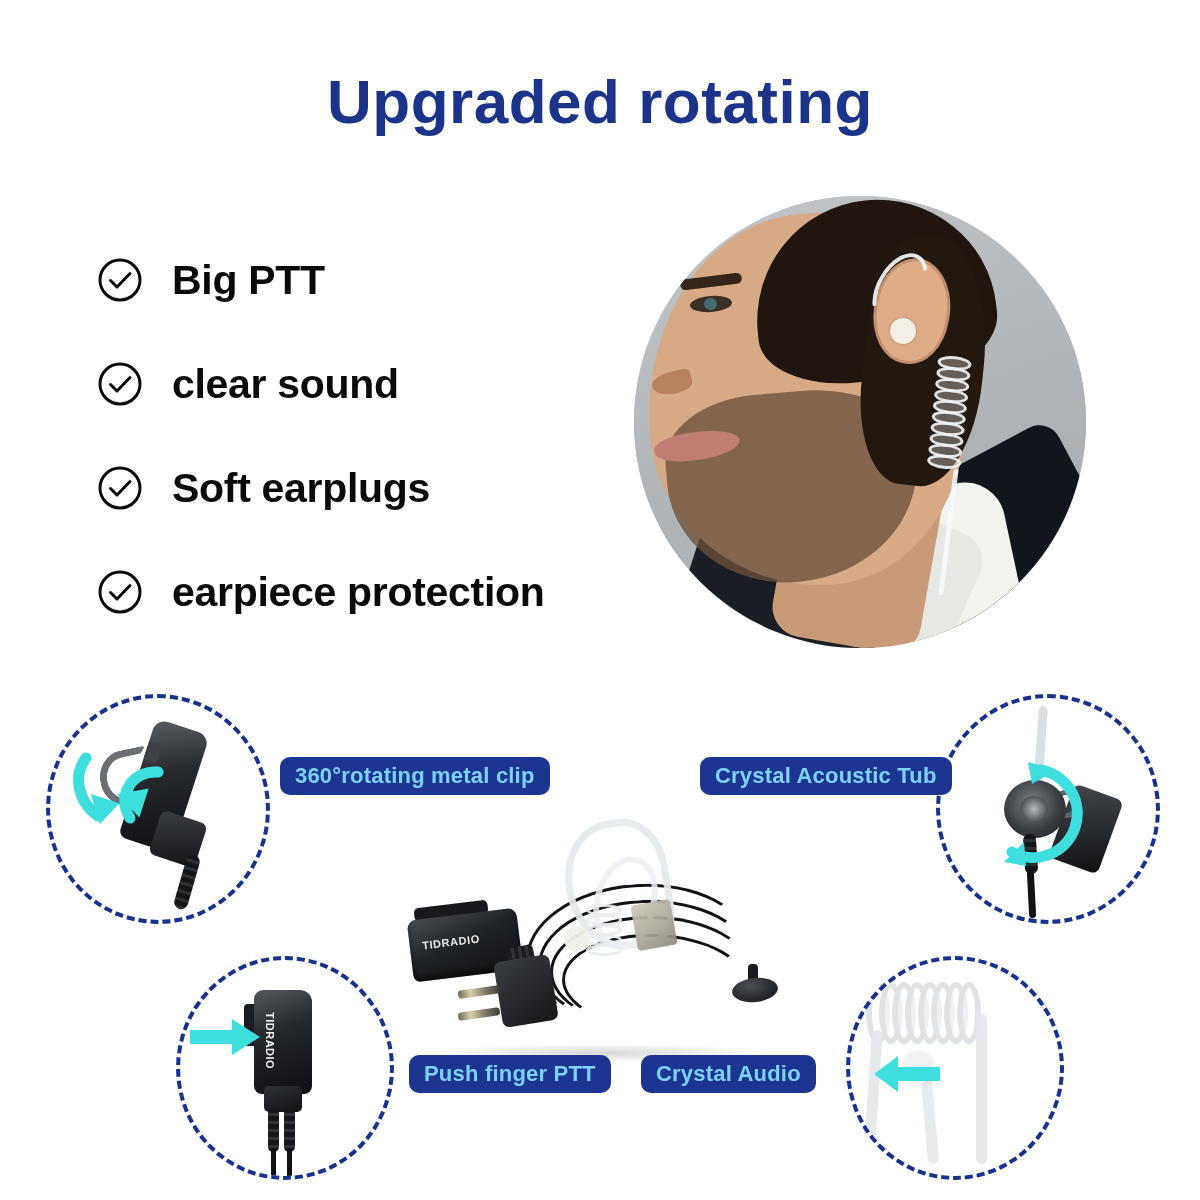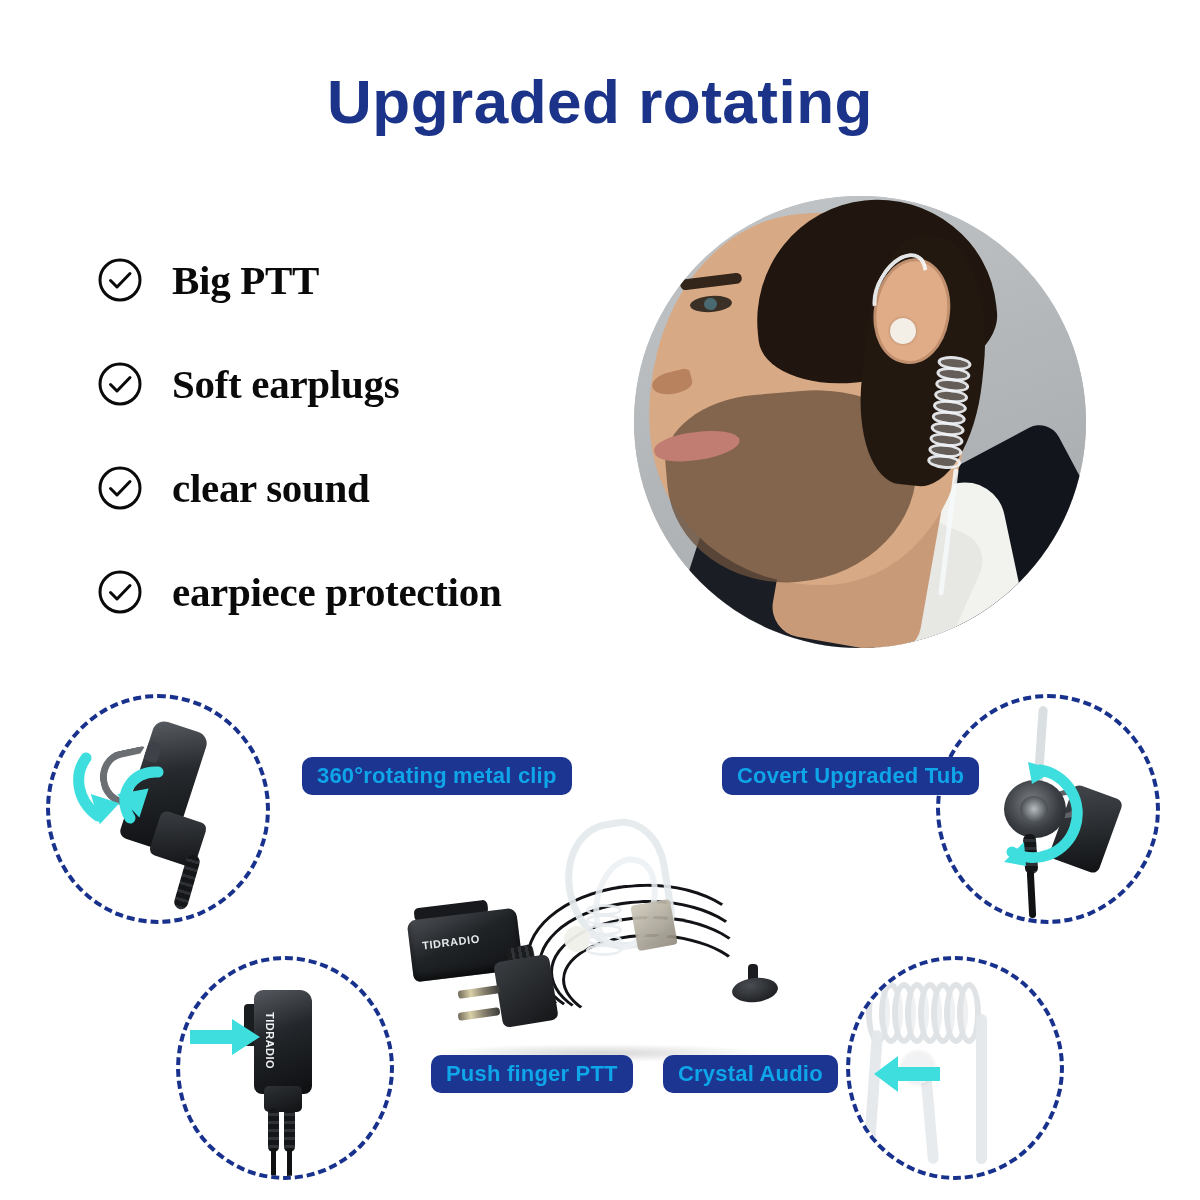--- a/index.html
+++ b/index.html
@@ -28,21 +28,20 @@
     letter-spacing: 0.5px;
     font-family: "Liberation Sans", sans-serif;
   }
 
   
   .features {
     position: absolute;
     top: 228px;
     left: 96px;
     width: 560px;
-    font-family: Liberation Serif, serif;
   }
   .feature-row {
     display: flex;
     align-items: center;
     height: 104px;
   }
   .check-icon { width: 48px; height: 48px; flex: 0 0 48px; }
   .check-icon svg { display: block; }
   .feature-label {
     margin-left: 28px;
@@ -588,30 +587,29 @@
     transform: rotate(-5deg);
   }
 
   
   .arrow { position: absolute; }
 
   
   .badge {
     position: absolute;
     background: #1c3590;
-    color: #0ea5e9;
+    color: #7dd3fc;
     font-weight: bold;
     border-radius: 10px;
     display: flex;
     align-items: center;
     justify-content: center;
     white-space: nowrap;
     letter-spacing: 0.2px;
     font-family: "Liberation Sans", sans-serif;
-    margin-left: 22px;
   }
   #badge-clip  { left: 280px; top: 757px;  height: 38px; padding: 0 15px; font-size: 22px; }
   #badge-tube  { left: 700px; top: 757px;  height: 38px; padding: 0 15px; font-size: 22px; }
   #badge-ptt   { left: 409px; top: 1055px; height: 38px; padding: 16px 15px; font-size: 22px; }
   #badge-audio { left: 641px; top: 1055px; height: 38px; padding: 0 15px; font-size: 22px; }
 </style>
 </head>
 <body>
 
 <div class="page">
@@ -630,31 +628,31 @@
       <span class="feature-label">Big PTT</span>
     </div>
 
     <div class="feature-row">
       <span class="check-icon">
         <svg width="48" height="48" viewBox="0 0 48 48">
           <circle cx="24" cy="24" r="20" fill="none" stroke="#0a0a0a" stroke-width="3"></circle>
           <path d="M14.5 24.5 L21 31 L34 17.5" fill="none" stroke="#0a0a0a" stroke-width="3" stroke-linecap="round" stroke-linejoin="round"></path>
         </svg>
       </span>
-      <span class="feature-label">Soft earplugs</span>
+      <span class="feature-label">clear sound</span>
     </div>
 
     <div class="feature-row">
       <span class="check-icon">
         <svg width="48" height="48" viewBox="0 0 48 48">
           <circle cx="24" cy="24" r="20" fill="none" stroke="#0a0a0a" stroke-width="3"></circle>
           <path d="M14.5 24.5 L21 31 L34 17.5" fill="none" stroke="#0a0a0a" stroke-width="3" stroke-linecap="round" stroke-linejoin="round"></path>
         </svg>
       </span>
-      <span class="feature-label">clear sound</span>
+      <span class="feature-label">Soft earplugs</span>
     </div>
 
     <div class="feature-row">
       <span class="check-icon">
         <svg width="48" height="48" viewBox="0 0 48 48">
           <circle cx="24" cy="24" r="20" fill="none" stroke="#0a0a0a" stroke-width="3"></circle>
           <path d="M14.5 24.5 L21 31 L34 17.5" fill="none" stroke="#0a0a0a" stroke-width="3" stroke-linecap="round" stroke-linejoin="round"></path>
         </svg>
       </span>
       <span class="feature-label">earpiece protection</span>
@@ -797,19 +795,19 @@
       <div class="d4-bud"></div>
 
       <svg class="arrow" style="left:22px; top:94px;" width="70" height="40" viewBox="0 0 70 40">
         <path d="M68 13 L26 13 L26 2 L2 20 L26 38 L26 27 L68 27 Z" fill="#3edede"></path>
       </svg>
     </div>
   </div>
 
   <div class="badge" id="badge-clip">360°rotating metal clip</div>
 
-  <div class="badge" id="badge-tube">Covert Upgraded Tub</div>
+  <div class="badge" id="badge-tube">Crystal Acoustic Tub</div>
 
   <div class="badge" id="badge-ptt">Push finger PTT</div>
 
   <div class="badge" id="badge-audio">Crystal Audio</div>
 
 </div>
 
 </body></html>

